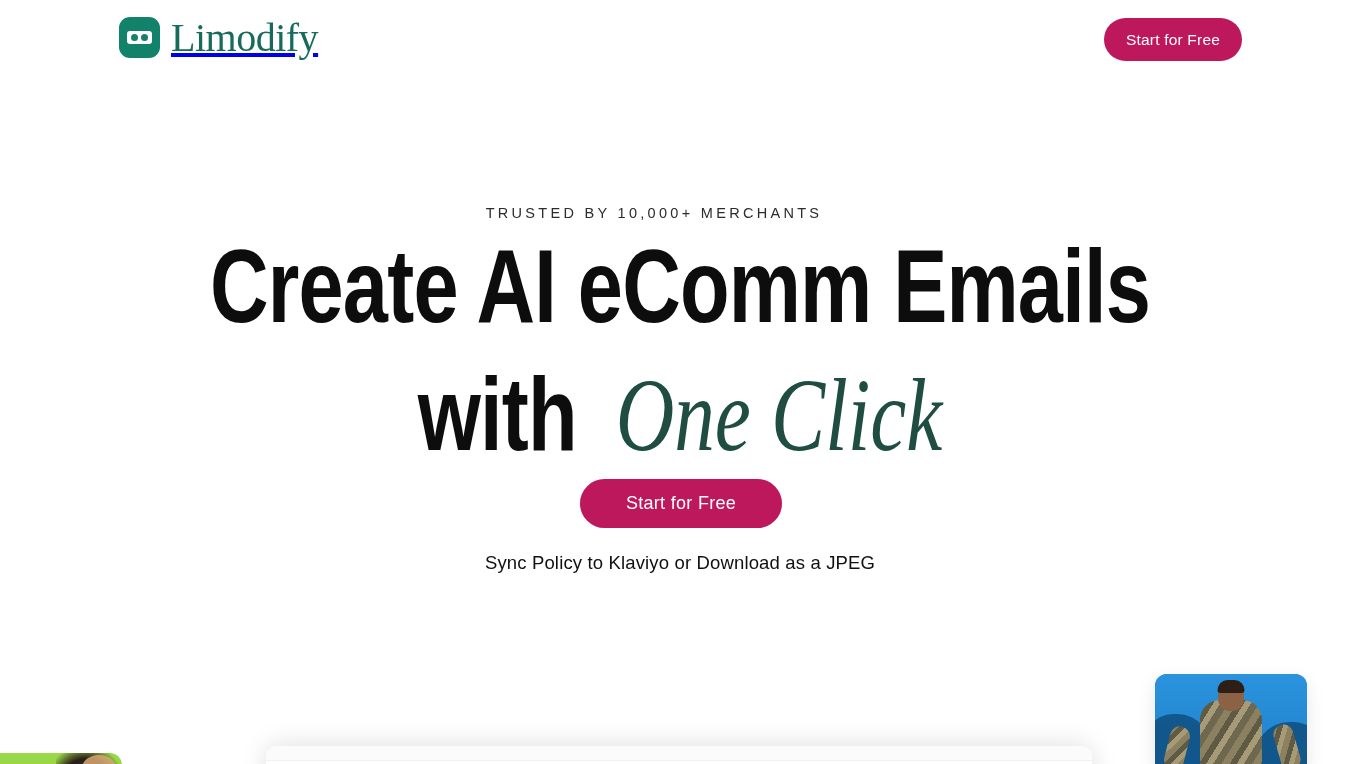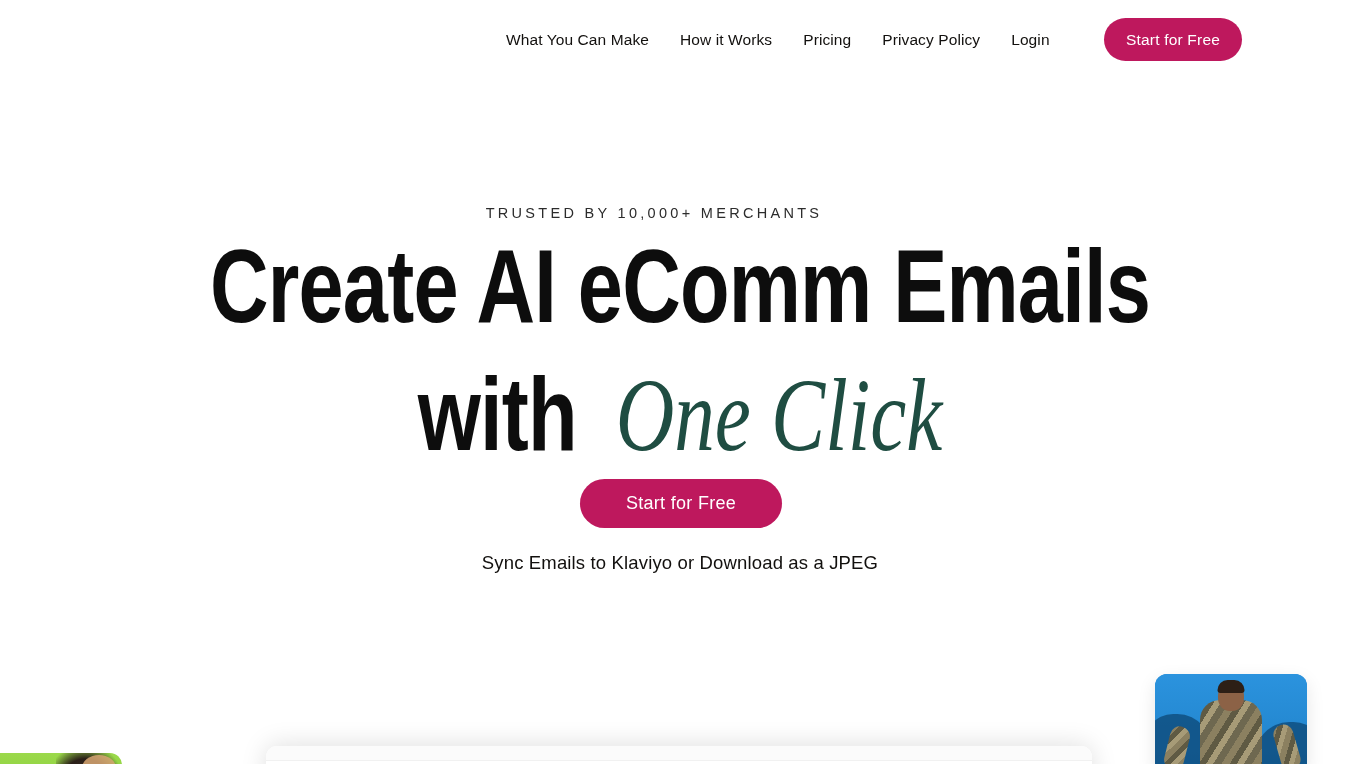--- a/index.html
+++ b/index.html
@@ -139,47 +139,49 @@
     padding:0 24px; background:#ffffff;
   }
 </style>
 </head>
 <body>
 
 <div class="page">
 
   <div class="header">
 
-
-    <nav class="nav">
-      <a href="#">What You Can Make</a>
-      <a href="#">How it Works</a>
-      <a href="#">Pricing</a>
-      <a href="#">Privacy Policy</a>
-      <a href="#">Login</a>
-    </nav>
+    <a class="brand" href="#">
+      <span class="brand-mark">
+        <span class="plate">
+          <span class="dot"></span>
+          <span class="dot"></span>
+        </span>
+      </span>
+      <span class="brand-word">Limodify</span>
+    </a>
+
 
     <button class="btn btn-header">Start for Free</button>
   </div>
 
   <div class="hero">
 
     <div class="eyebrow">TRUSTED BY 10,000+ MERCHANTS</div>
 
     <h1 class="headline">
       <span class="line1">Create AI eComm Emails</span>
       <span class="line2">
         <span>with</span>
         <span class="oneclick">One Click</span>
       </span>
     </h1>
 
     <button class="btn btn-hero">Start for Free</button>
 
-    <div class="subtitle">Sync Emails to Klaviyo or Download as a JPEG</div>
+    <div class="subtitle">Sync Policy to Klaviyo or Download as a JPEG</div>
   </div>
 
   <div class="showcase">
 
     <div class="card-left">
       <span class="subj"></span>
       <span class="subj2"></span>
     </div>
 
     <div class="browser">

